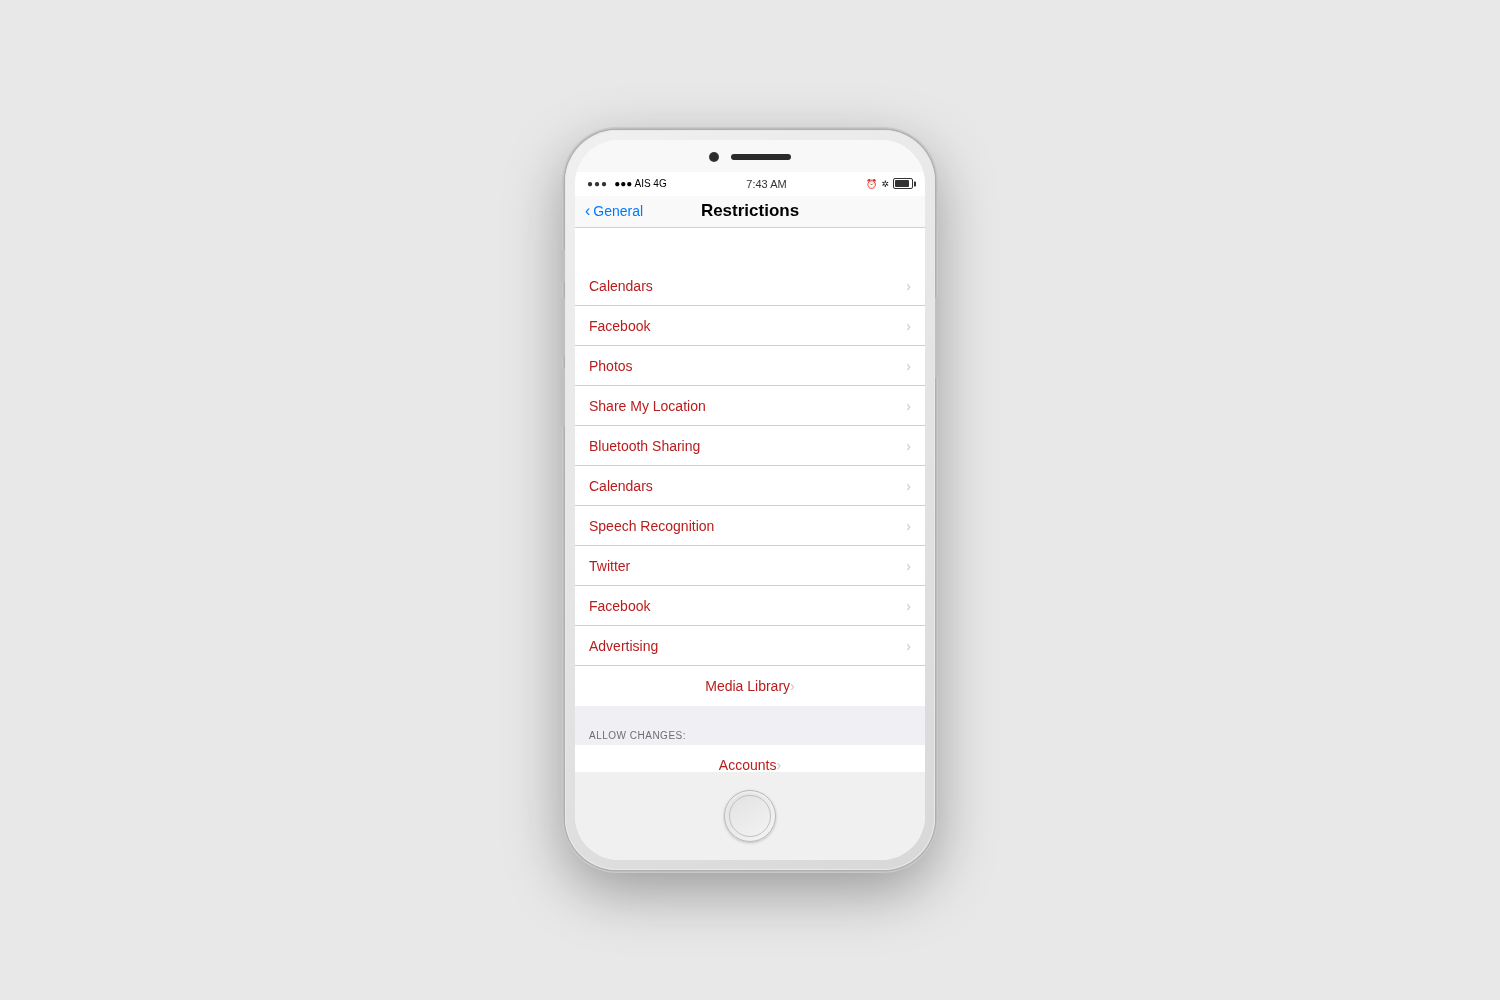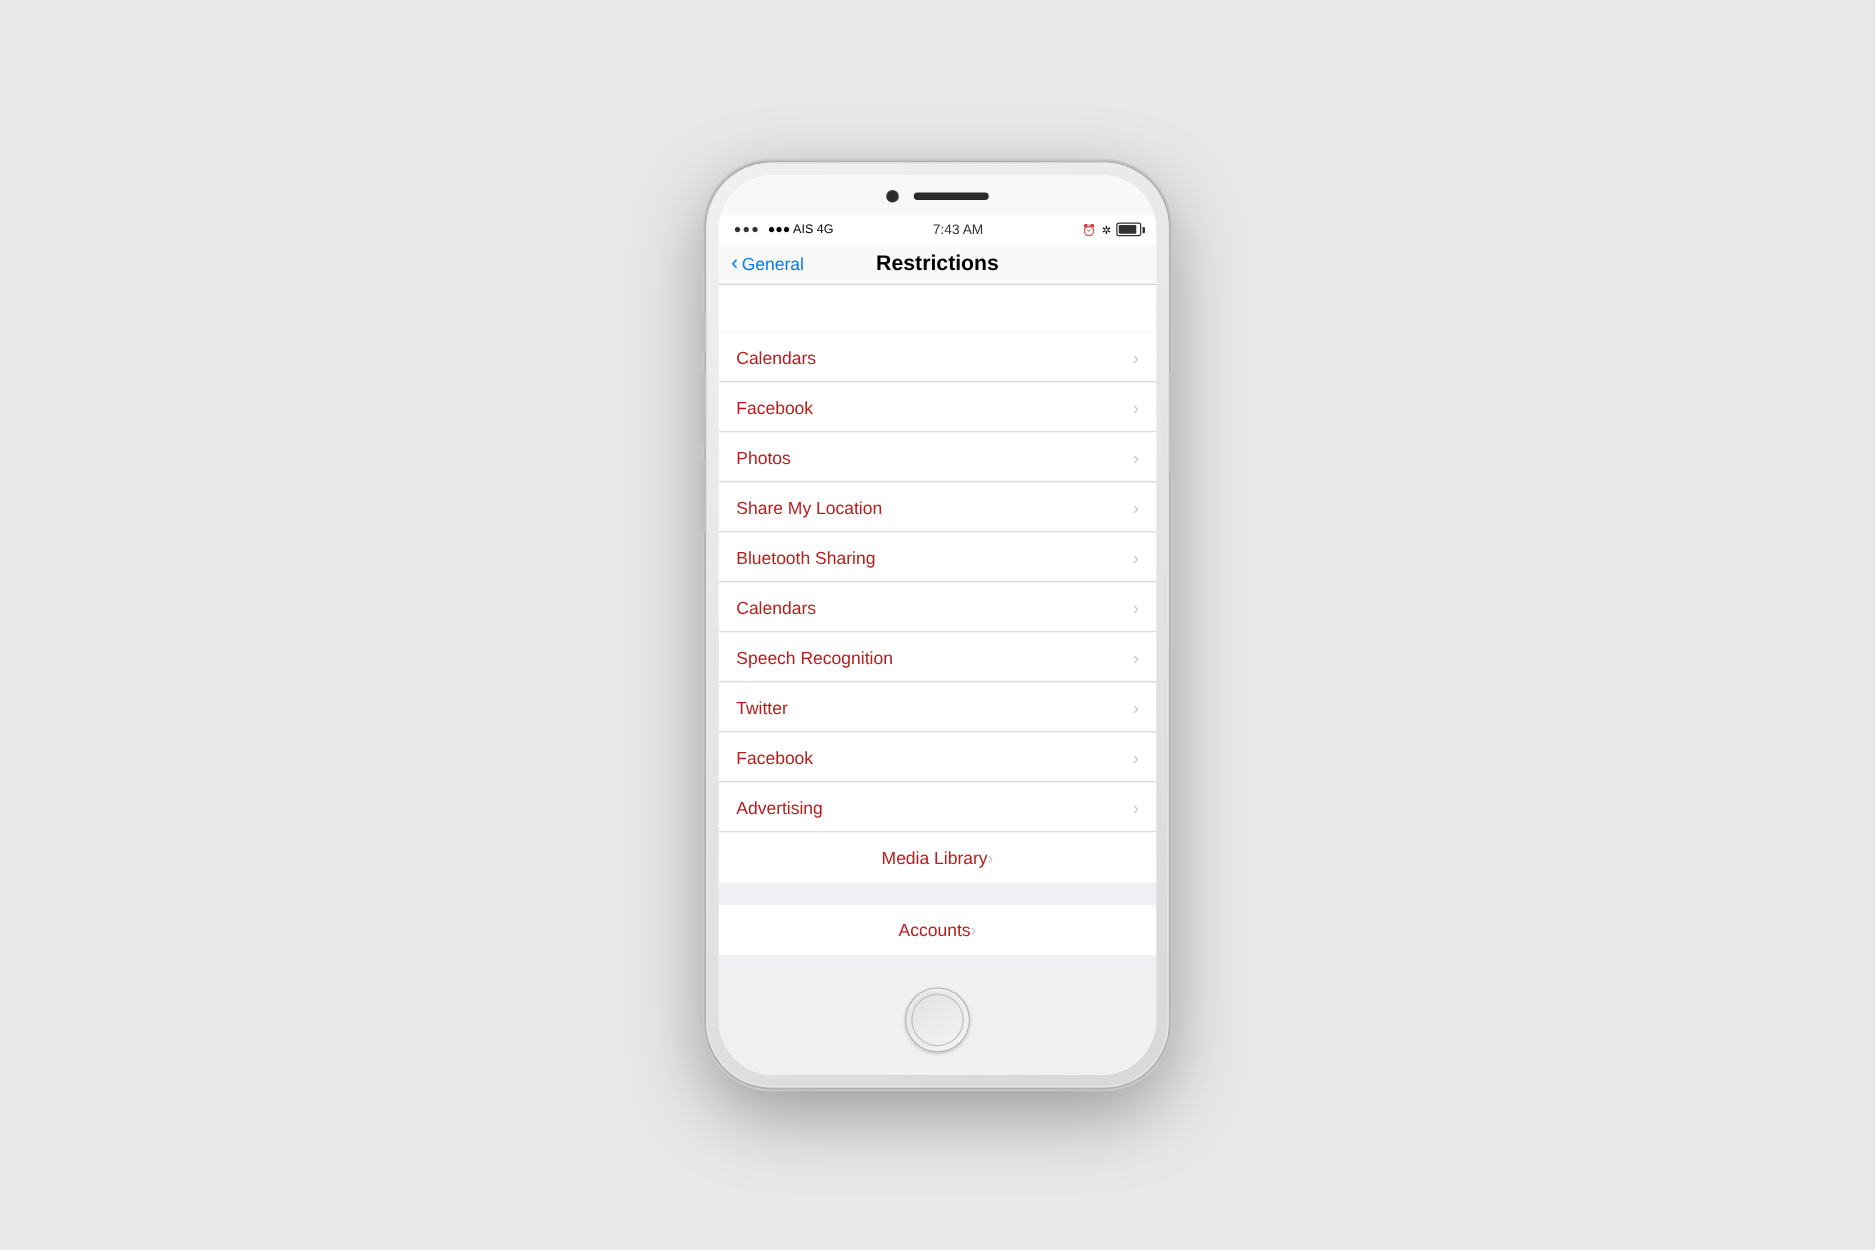--- a/index.html
+++ b/index.html
@@ -396,20 +396,21 @@
           <span class="list-chevron">›</span>
         </div>
 
         <div class="list-item" style="border-bottom: none;">
           <span class="list-item-text">Media Library</span>
           <span class="list-chevron">›</span>
         </div>
       </div>
 
       <div class="section-spacer"></div>
+      <div class="section-header">ALLOW CHANGES:</div>
 
       <div class="list-section">
         <div class="list-item">
           <span class="list-item-text">Accounts</span>
           <span class="list-chevron">›</span>
         </div>
 
       </div>
 
     </div>

